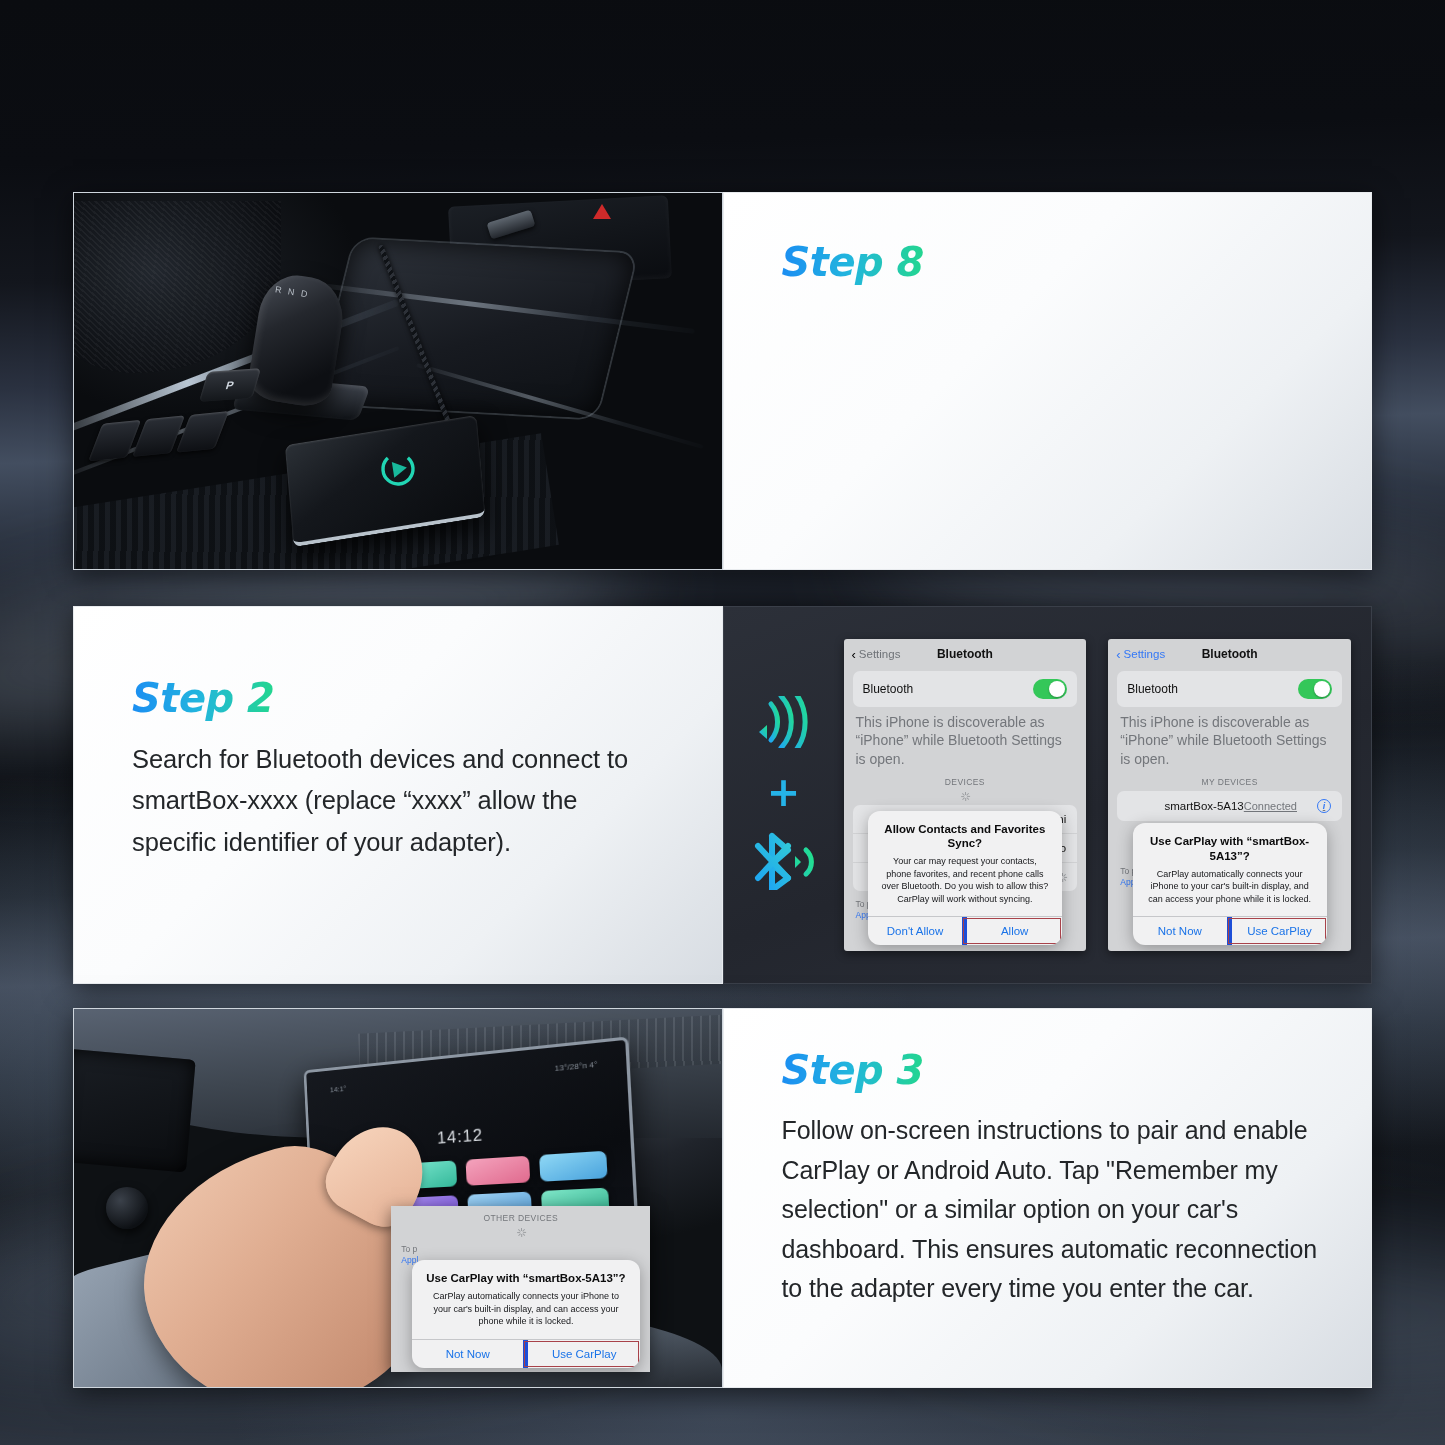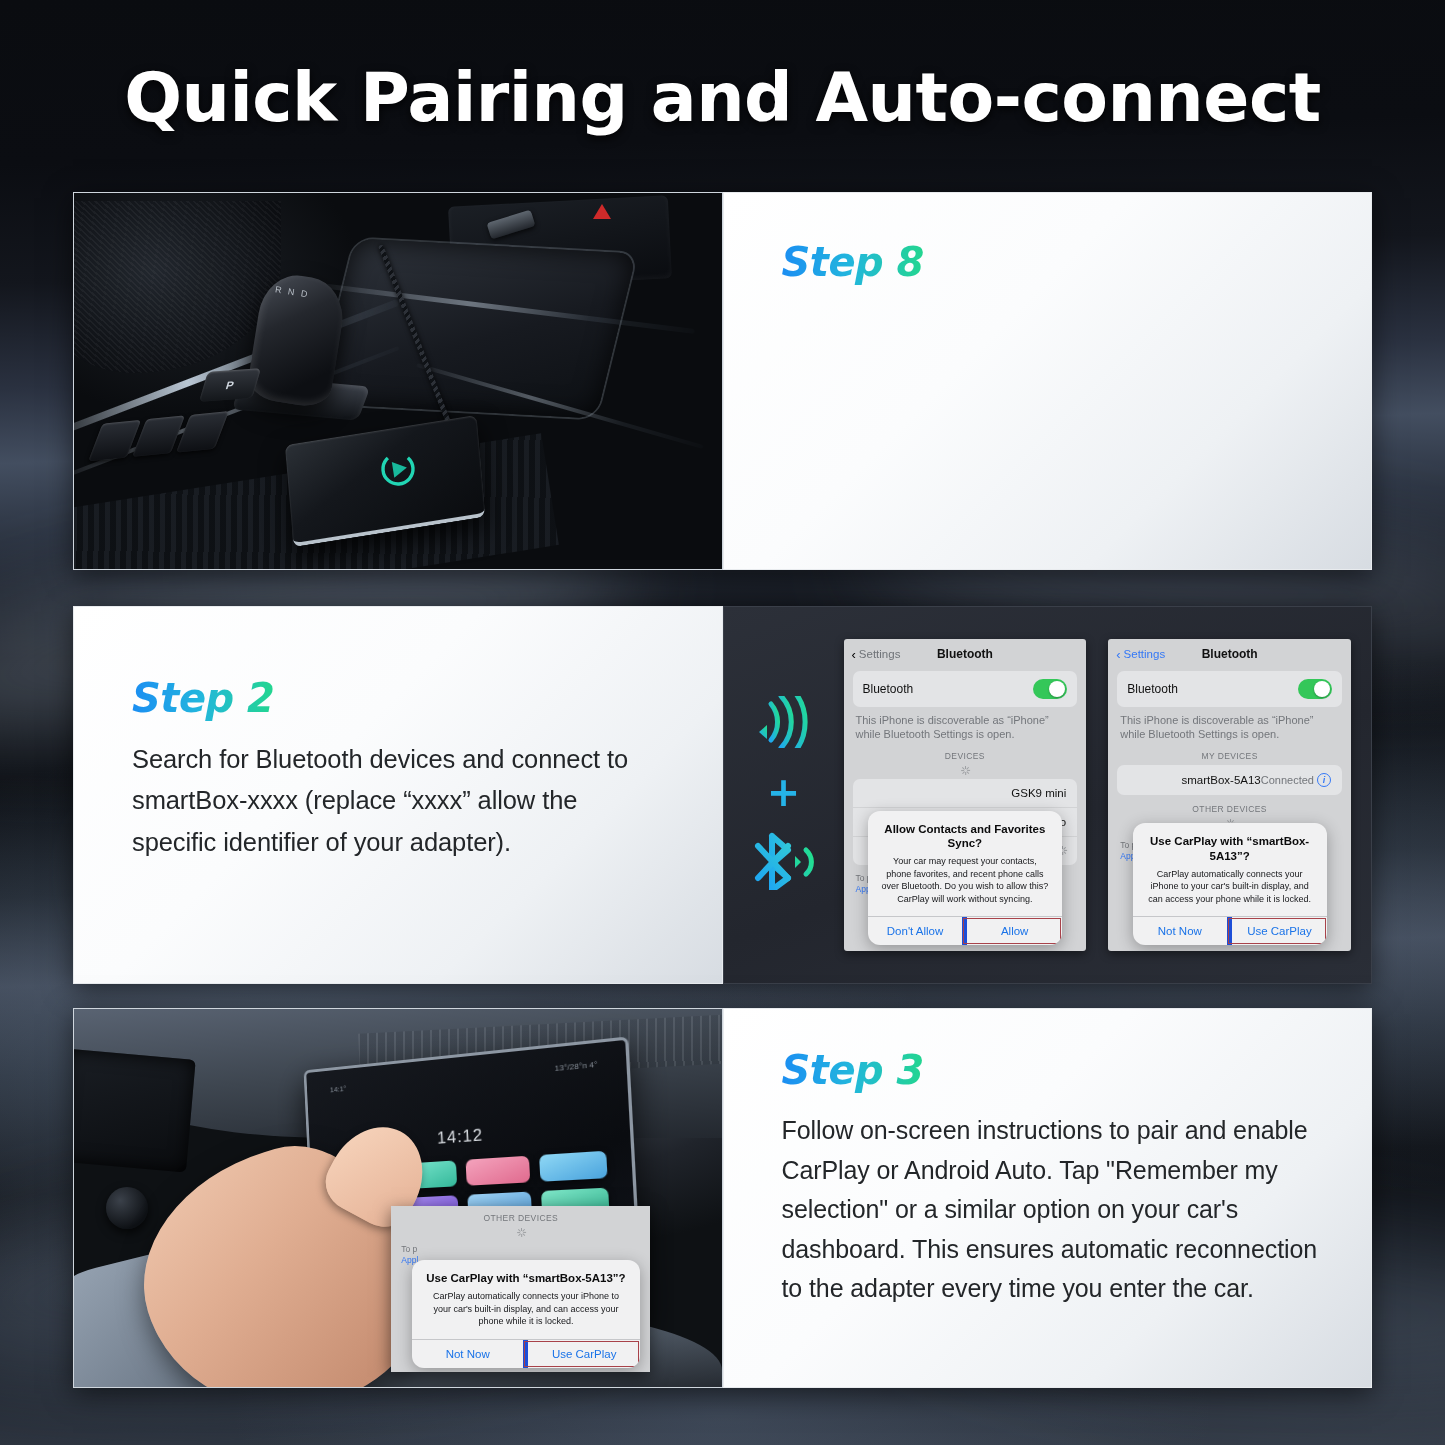--- a/index.html
+++ b/index.html
@@ -413,21 +413,21 @@
     flex: none;
   }
   .ios-toggle::after {
     content: ""; position: absolute;
     right: 2px; top: 2px;
     width: 16px; height: 16px;
     background: #fff; border-radius: 50%;
     box-shadow: 0 1px 2px rgba(0,0,0,.3);
   }
   .ios-hint {
-    font-size: 11px; color: #73767b;
+    font-size: 14px; color: #73767b;
     line-height: 1.32;
     padding: 6px 12px 0 12px;
   }
   .ios-section {
     font-size: 8.5px; color: #73767b;
     letter-spacing: .4px;
     padding: 9px 12px 4px 12px;
     display: flex; align-items: center; gap: 5px; flex-direction: column;
   }
   .spinner {
@@ -446,22 +446,22 @@
     overflow: hidden;
   }
   .ios-row {
     padding: 8px 11px;
     font-size: 11.5px; color: #111;
     border-bottom: 1px solid #d2d3d5;
     display: flex; align-items: center; justify-content: flex-end;
   }
   .ios-row:last-child { border-bottom: none; }
   .ios-row .right {
-    display: flex; align-items: center; gap: 3px;
-    color: #73767b; font-size: 11px;
+    display: flex; align-items: center; gap: 20px;
+    color: #73767b; font-size: 11px; text-decoration: underline;
   }
   .info-icon {
     width: 14px; height: 14px; border-radius: 50%;
     border: 1.3px solid #3478f6; color: #3478f6;
     font-size: 9px; font-style: italic; font-weight: bold;
     display: flex; align-items: center; justify-content: center;
     flex: none;
   }
   .ios-foot {
     font-size: 8.5px; color: #73767b;
@@ -520,21 +520,20 @@
 <body>
 
 <div id="page">
 
   <div class="bg-streak" style="left:-120px; top:560px; width:760px; height:150px; background:rgba(168,184,204,0.30); transform:rotate(-9deg);"></div>
   <div class="bg-streak" style="left:860px; top:520px; width:700px; height:130px; background:rgba(150,168,190,0.26); transform:rotate(6deg);"></div>
   <div class="bg-streak" style="left:-100px; top:1190px; width:820px; height:170px; background:rgba(140,158,182,0.28); transform:rotate(-5deg);"></div>
   <div class="bg-streak" style="left:900px; top:1230px; width:700px; height:150px; background:rgba(130,148,172,0.22); transform:rotate(4deg);"></div>
   <div class="bg-streak" style="left:120px; top:800px; width:560px; height:90px; background:rgba(205,218,232,0.22); transform:rotate(-7deg);"></div>
 
-  <div class="page-title">Quick Pairing and Auto-connect</div>
 
   <div class="row row-1">
 
     <div class="half photo">
       <div class="console-bg"></div>
       <div class="speaker-grill"></div>
       <div class="usb-plate"></div>
       <div class="console-tray"></div>
       <div class="trim-strip trim-a"></div>
       <div class="trim-strip trim-b"></div>

